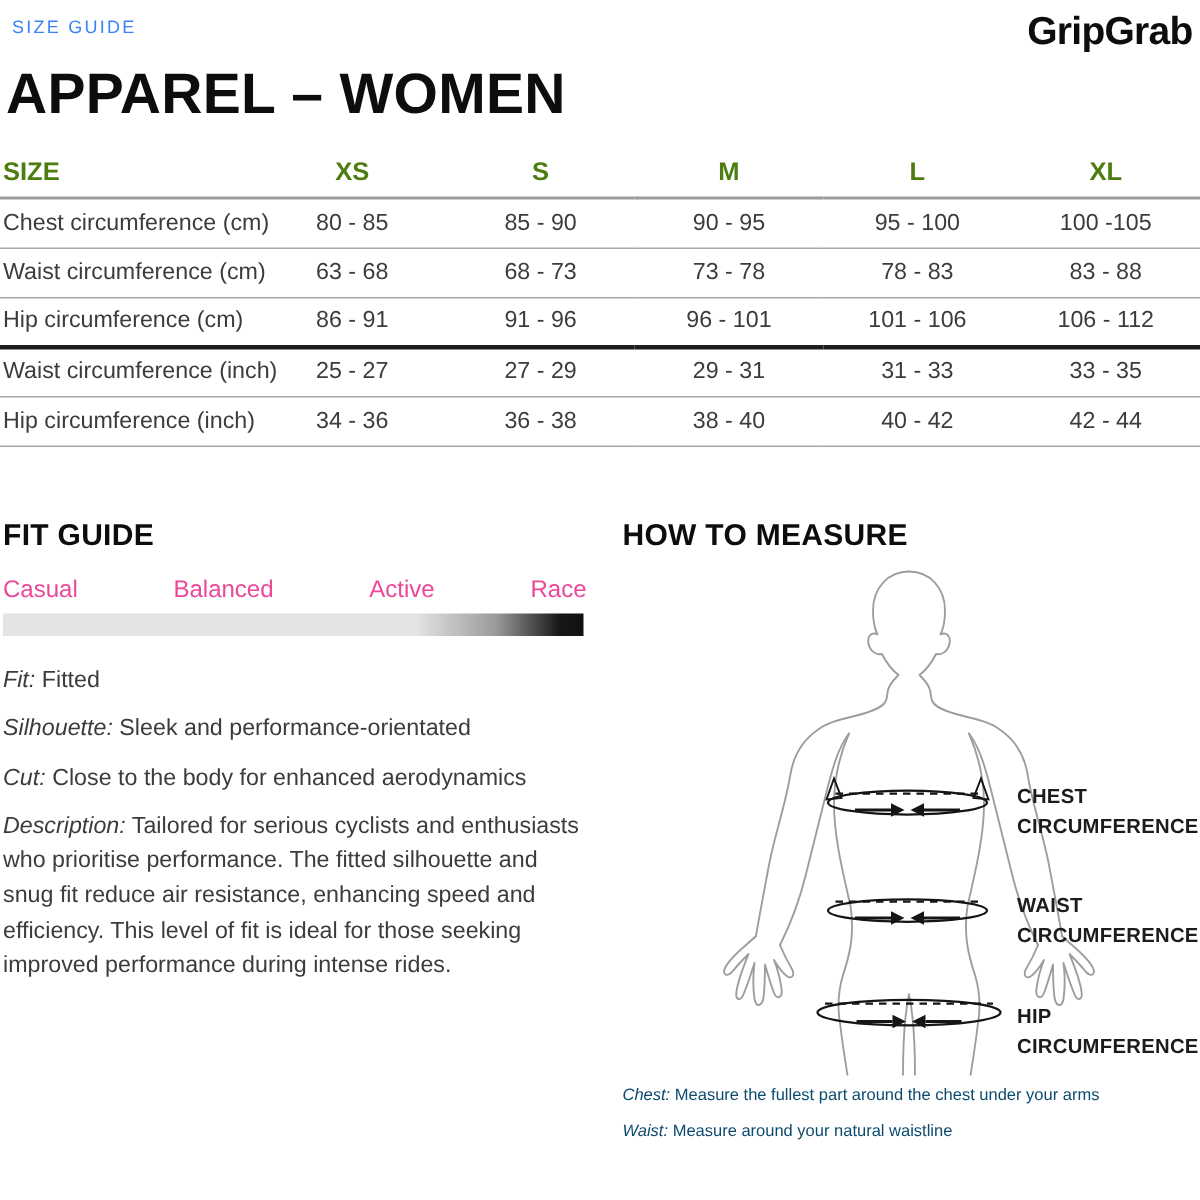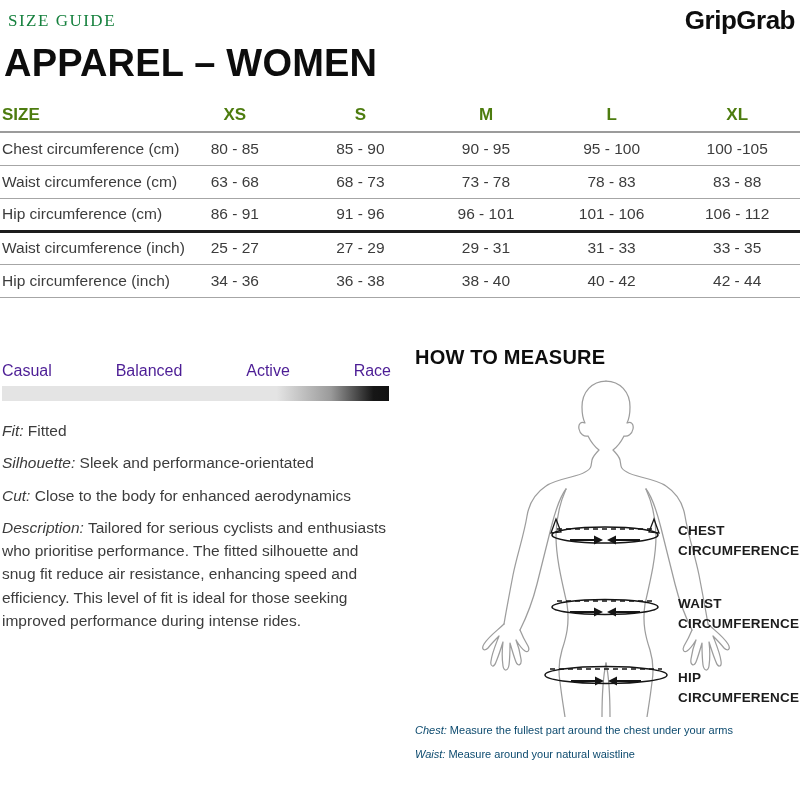--- a/index.html
+++ b/index.html
@@ -1,21 +1,21 @@
 <!DOCTYPE html>
 <html><head>
 <meta charset="utf-8">
 <style>
   * { margin:0; padding:0; box-sizing:border-box; }
   html,body { background:#fff; }
   body { font-family:"Liberation Sans","DejaVu Sans",sans-serif; color:#3c3c3c; }
   .page { position:relative; width:800px; height:800px; background:#fff; overflow:hidden; }
 
-  .eyebrow { position:absolute; top:11px; left:8px; font-size:17px; font-weight:500;
-             letter-spacing:1.5px; color:#15803d;font-family:Liberation Serif, serif; }
+  .eyebrow { position:absolute; top:11px; left:8px; font-size:12px; font-weight:500;
+             letter-spacing:1.5px; color:#3b82f6; }
   .brand   { position:absolute; top:5px; right:5px; font-size:26px; font-weight:700;
              letter-spacing:-0.5px; color:#0d0d0d; }
   .title   { position:absolute; top:42px; left:4px; font-size:38px; font-weight:700;
              letter-spacing:0.2px; color:#0d0d0d; }
 
   
   .size-table { position:absolute; top:99px; left:0; width:800px; border-collapse:collapse;
                 table-layout:fixed; }
   .size-table th, .size-table td { height:33px; vertical-align:middle; font-size:15.5px;
                 color:#3c3c3c; white-space:nowrap; }
@@ -27,21 +27,21 @@
   .size-table tbody tr.block-end { border-bottom:3px solid #1d1d1d; }
 
   
   .lower { position:absolute; top:346px; left:0; width:800px; display:flex; }
   .fit-col { flex:0 0 389px; margin-left:2px; }
   .measure-col { flex:0 0 385px; margin-left:24px; }
 
   .section-heading { font-size:20px; font-weight:700; color:#0d0d0d; letter-spacing:0.2px; }
 
   .scale-labels { display:flex; justify-content:space-between; margin-top:16px;
-                  font-size:16px; color:#4c1d95; }
+                  font-size:16px; color:#ec4899; }
   .scale-bar { margin-top:6px; height:15px; width:387px;
                background:linear-gradient(90deg,#e4e4e4 0%,#e4e4e4 71%,#9a9a9a 85%,#161616 96%,#111 100%); }
 
   .fit-details { margin-top:18px; width:387px; }
   .detail { font-size:15.5px; line-height:1.5; margin-bottom:9px; color:#3c3c3c; }
   .it { font-style:italic; }
 
   
   .figure-wrap { position:relative; width:385px; height:345px; margin-top:3px; }
   .figure-wrap svg { position:absolute; inset:0; }
@@ -120,20 +120,21 @@
         <td>38 - 40</td>
         <td>40 - 42</td>
         <td>42 - 44</td>
       </tr>
     </tbody>
   </table>
 
   <div class="lower">
 
     <div class="fit-col">
+      <div class="section-heading">FIT GUIDE</div>
       <div class="scale-labels">
         <span>Casual</span>
         <span>Balanced</span>
         <span>Active</span>
         <span>Race</span>
       </div>
       <div class="scale-bar"></div>
 
       <div class="fit-details">
         <div class="detail">

